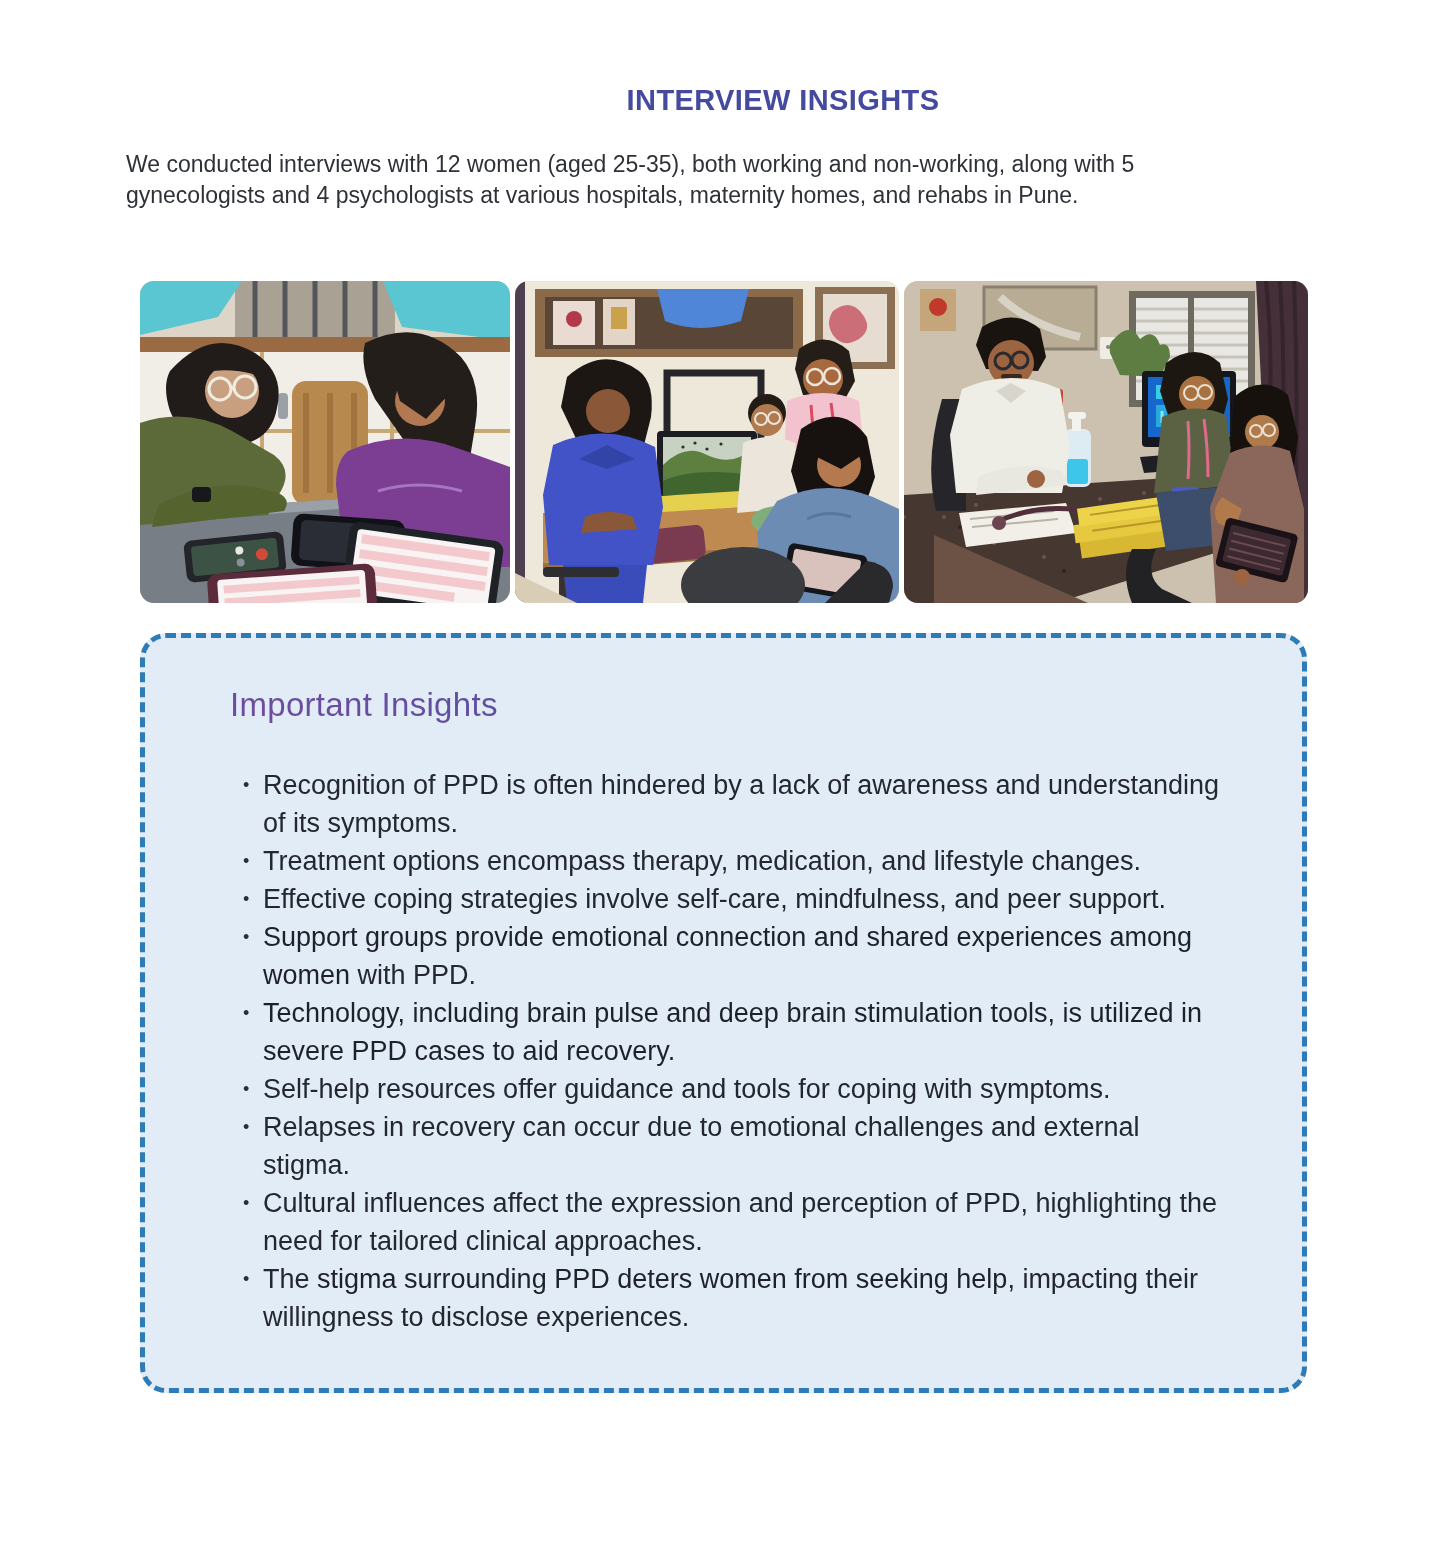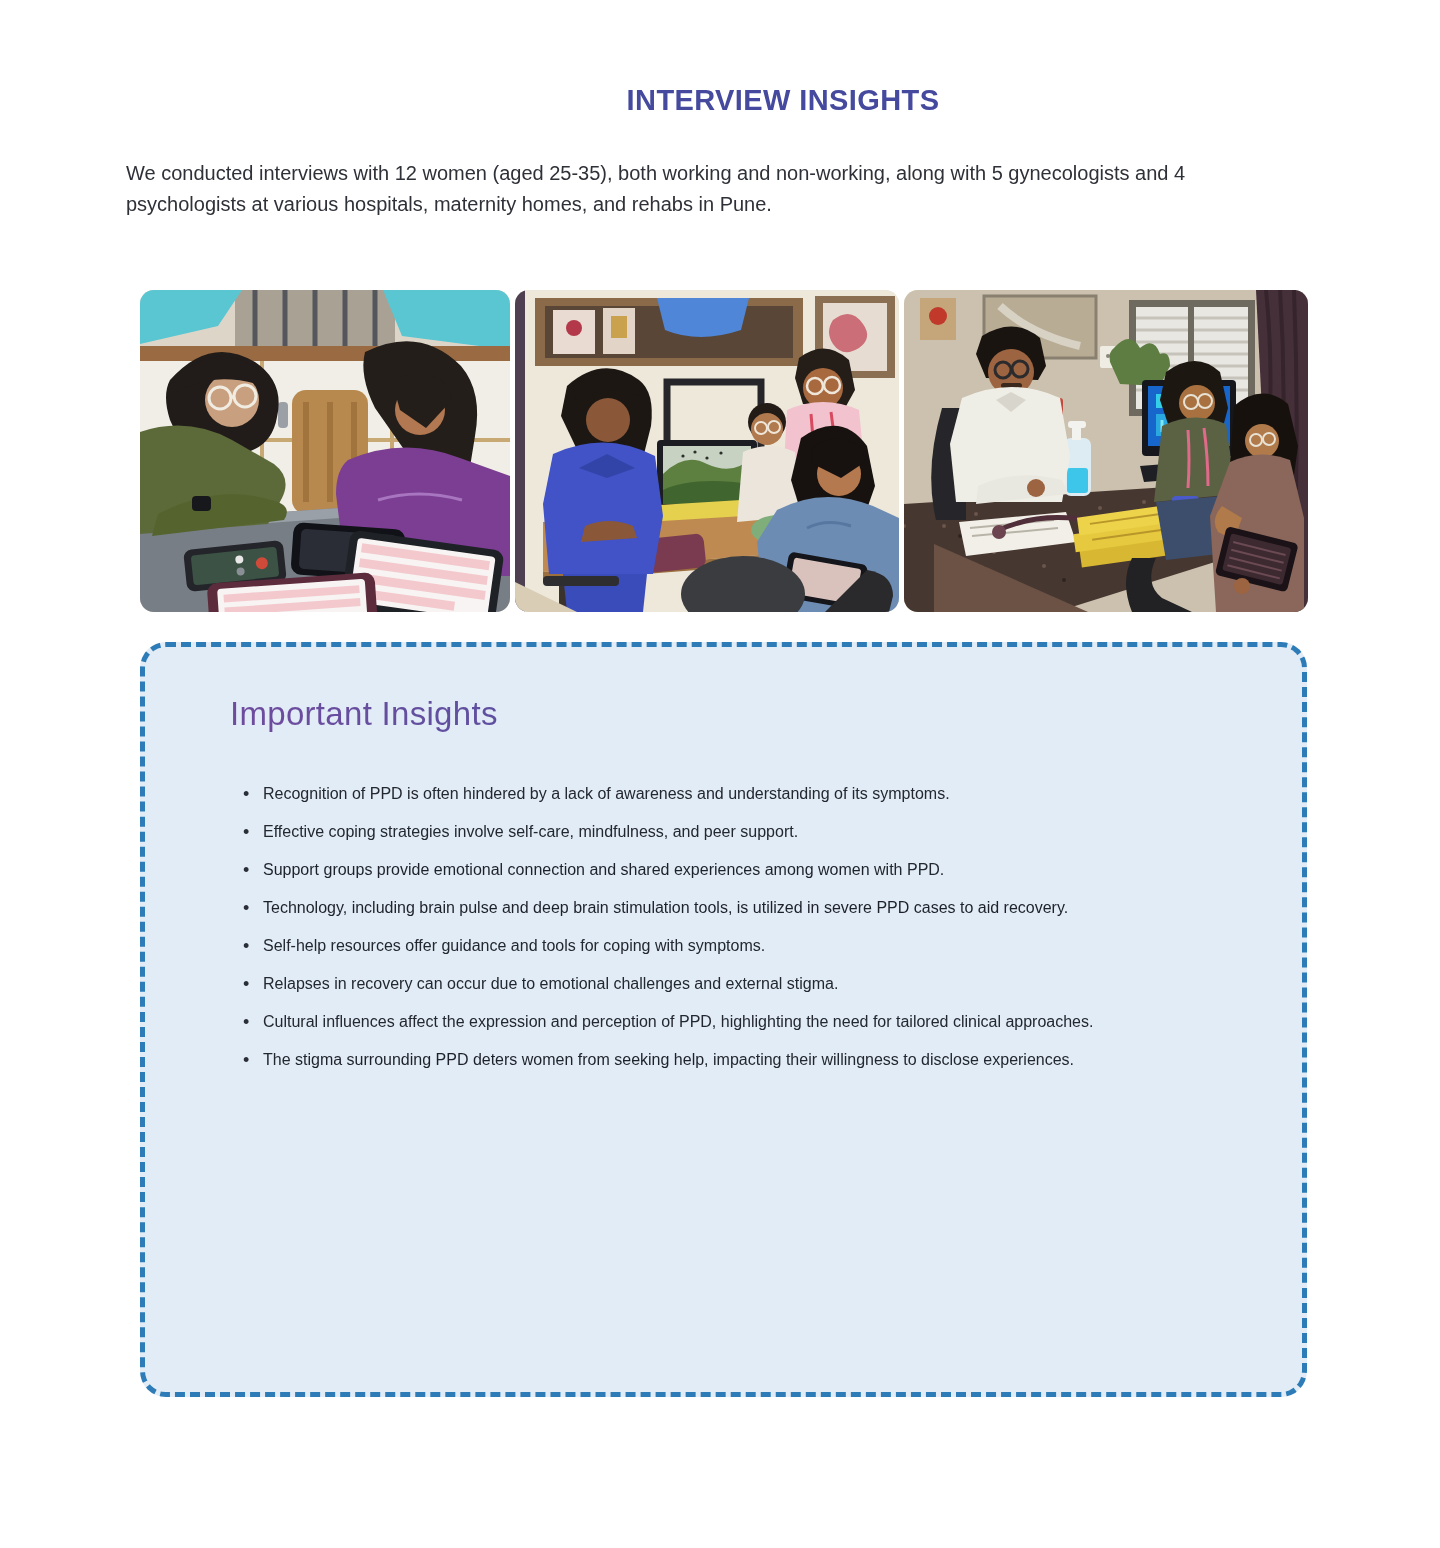--- a/index.html
+++ b/index.html
@@ -20,23 +20,23 @@
     overflow:hidden;
   }
   .page{position:relative;width:1440px;height:1548px;}
   .page-title{
     margin:84px 0 0 126px;
     font-size:29px;font-weight:700;letter-spacing:.4px;
     color:var(--title-color);
     text-align:center;
   }
   .intro{
-    margin:41px 0 0 126px;
+    margin:32px 0 0 126px;
     max-width:1125px;
-    font-size:20px;line-height:31px;
+    font-size:23px;line-height:31px;
     color:var(--body-text);
   }
   .photo-strip{
     display:flex;gap:5px;
     margin:70px 0 0 140px;
     width:1168px;
   }
   .photo{
     margin:0;border-radius:14px;overflow:hidden;
     flex:0 0 auto;background:#e8e4da;
@@ -58,21 +58,21 @@
     color:transparent;
   }
   .insights-list{
     list-style:none;
     margin:42px 0 0 12px;padding:0;
     max-width:1000px;
   }
   .insights-list li{
     position:relative;
     padding-left:21px;
-    font-size:16px;line-height:38px;
+    font-size:27px;line-height:38px;
     color:var(--bullet-text);
   }
   .insights-list li::before{
     content:"•";
     position:absolute;left:1px;top:0;
     font-size:18px;color:#2a2e36;
   }
   .insights-list b{font-weight:400;color:#1d212a;}
 </style>
 </head>
@@ -372,20 +372,21 @@
         <circle cx="338" cy="296" r="8" fill="#9c6440"></circle>
       </svg>
     </figure>
 
   </div>
 
   <section class="insights-box">
     <h2 class="insights-heading">Important Insights</h2>
     <ul class="insights-list">
         <li><span>Recognition of PPD is often hindered by a lack of awareness and understanding of its symptoms.</span></li>
+        <li><span>Treatment options encompass therapy, medication, and lifestyle changes.</span></li>
         <li><span>Effective coping strategies involve self-care, mindfulness, and peer support.</span></li>
         <li><b>Support groups provide emotional connection and shared experiences among women</b><span> with PPD.</span></li>
         <li><b>Technology, including brain pulse and deep brain stimulation tools, is utilized in severe PPD cases to aid recovery.</b></li>
         <li><span>Self-help resources offer guidance and tools for coping with symptoms.</span></li>
         <li><span>Relapses in recovery can occur due to emotional challenges and external stigma.</span></li>
         <li><span>Cultural influences affect the expression and perception of PPD, highlighting the need for tailored clinical approaches.</span></li>
         <li><span>The </span><b>stigma surrounding PPD deters women from seeking help</b><span>, impacting their willingness to disclose experiences.</span></li>
       </ul>
   </section>
 

